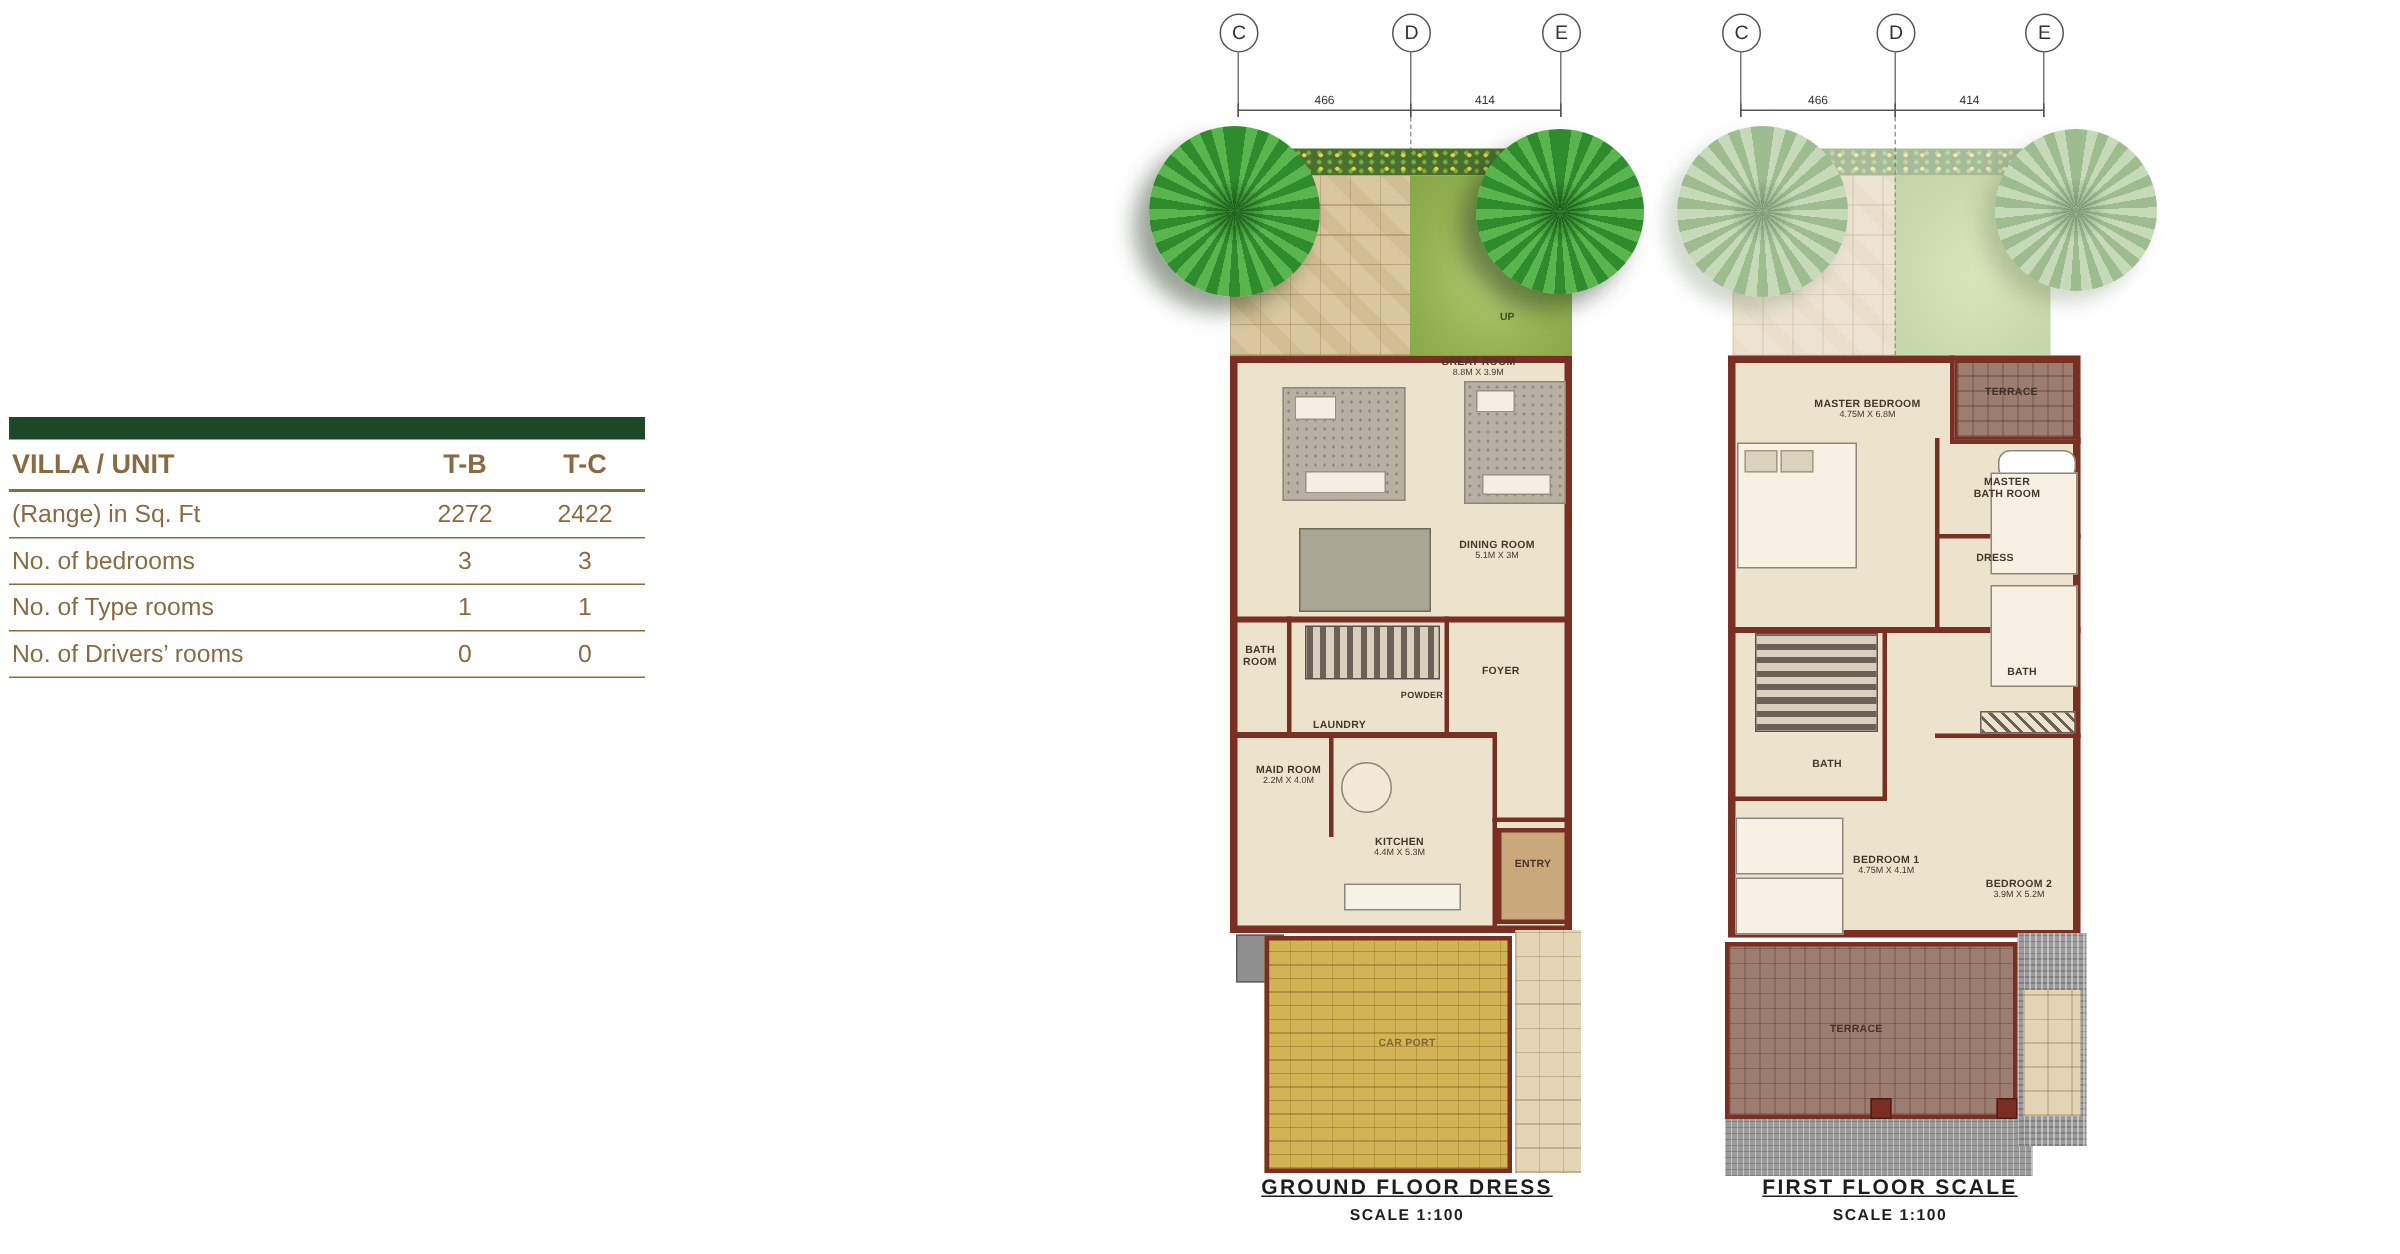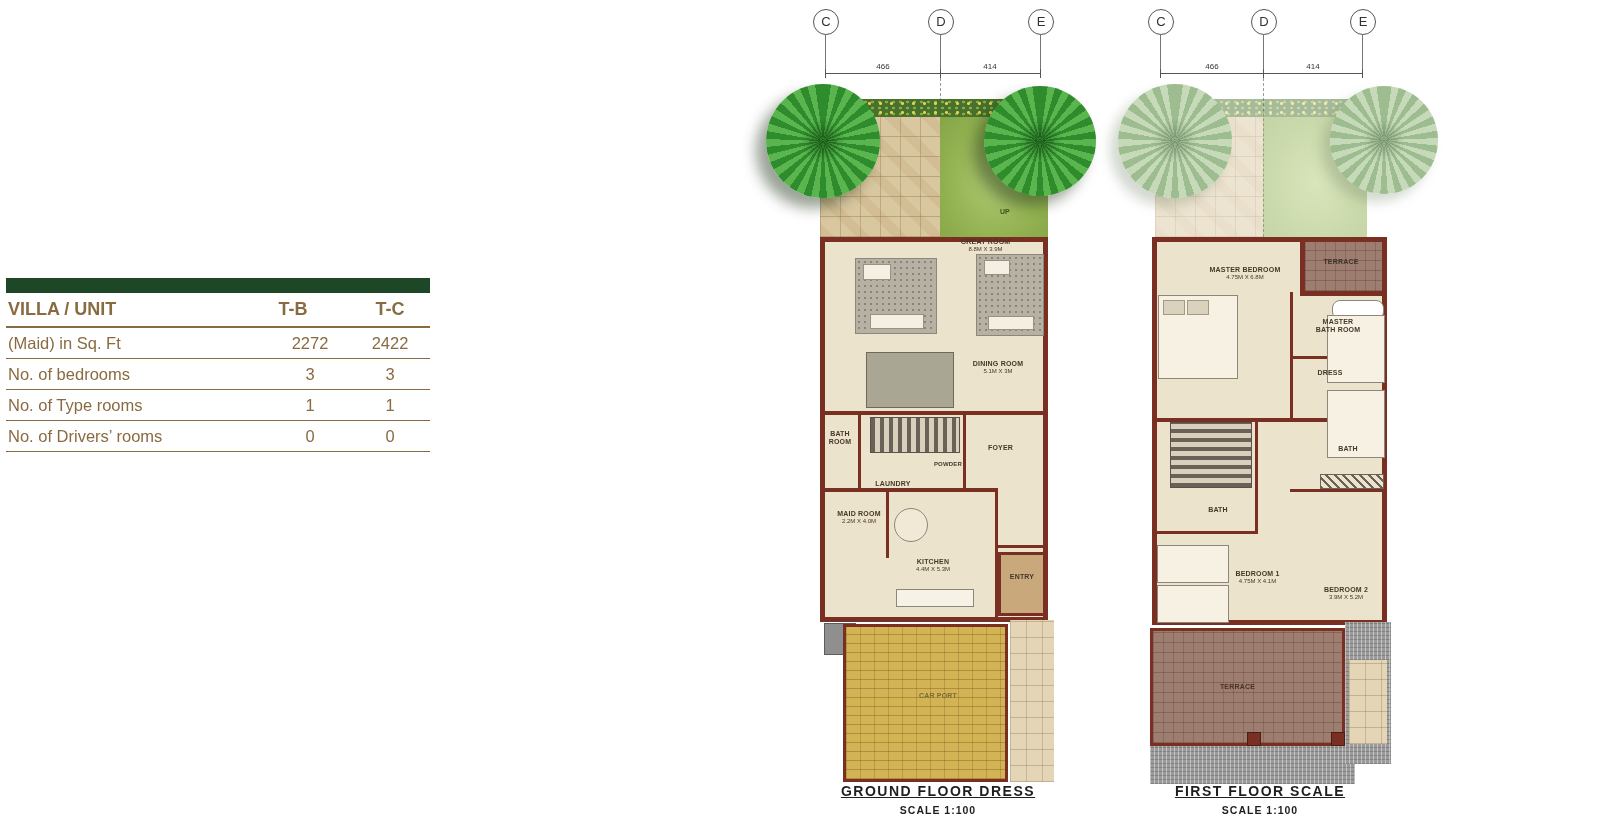--- a/index.html
+++ b/index.html
@@ -10,21 +10,21 @@
   
   .spec{left:6px;top:278px;width:424px;}
   .spec-head{background:#1d4727;color:#f0ead8;text-align:center;padding:7px 4px 8px;
              font-family:"Liberation Serif",serif;font-variant:small-caps;font-weight:bold;}
   .spec-head .l1{font-size:20px;letter-spacing:.5px;}
   .spec-head .l2{font-size:16px;margin-top:2px;}
   .spec-rows{color:#8a6b41;font-size:16.5px;}
   .srow{display:flex;align-items:center;height:30px;border-bottom:1.5px solid #8a6b41;}
   .srow .lab{flex:1;text-align:left;padding-left:2px;}
   .srow .c{width:80px;text-align:center;}
-  .srow.hdr{font-weight:bold;font-size:18px;border-bottom:2.5px solid #8a6b41;height:33px;gap:17px;}
+  .srow.hdr{font-weight:bold;font-size:18px;border-bottom:2.5px solid #8a6b41;height:33px;}
 
   
   .plan{top:0;height:836px;}
   .bubble{position:absolute;width:24px;height:24px;border:1.2px solid #555;border-radius:50%;
           background:#fff;text-align:center;line-height:24px;font-size:13px;color:#333;}
   .vline{position:absolute;width:1px;background:#777;}
   .vdash{position:absolute;width:0;border-left:1px dashed #9a9a9a;}
   .dimline{position:absolute;height:1px;background:#555;}
   .tick{position:absolute;width:1px;height:9px;background:#555;}
   .dimlab{position:absolute;font-size:8px;color:#333;text-align:center;width:60px;}
@@ -95,21 +95,21 @@
 <div class="abs spec">
   <div class="spec-head">
   </div>
   <div class="spec-rows">
     <div class="srow hdr">
       <div class="lab">VILLA / UNIT</div>
       <div class="c">T-B</div>
       <div class="c">T-C</div>
     </div>
     <div class="srow">
-      <div class="lab">(Maid) in Sq. Ft</div>
+      <div class="lab">(Range) in Sq. Ft</div>
       <div class="c">2272</div>
       <div class="c">2422</div>
     </div>
     <div class="srow">
       <div class="lab">No. of bedrooms</div>
       <div class="c">3</div>
       <div class="c">3</div>
     </div>
     <div class="srow">
       <div class="lab">No. of Type rooms</div>

